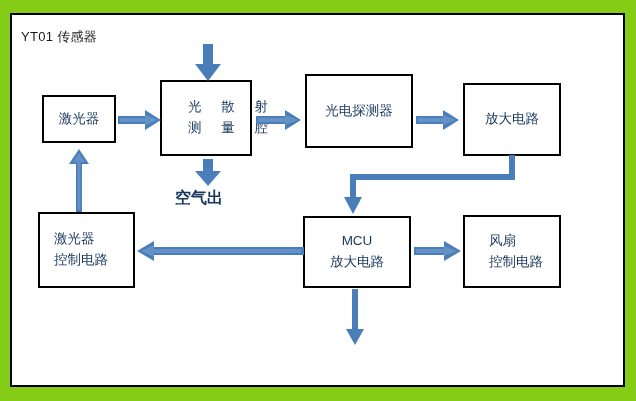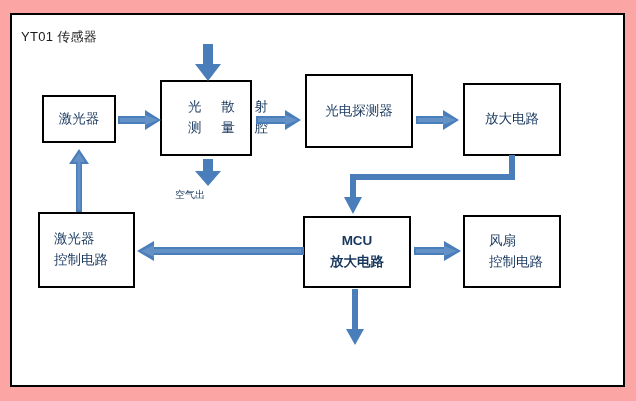--- a/index.html
+++ b/index.html
@@ -7,21 +7,21 @@
     padding: 0;
     background: #ffffff;
   }
   body {
     font-family: "Liberation Sans", "DejaVu Sans", sans-serif;
   }
   #canvas {
     position: relative;
     width: 636px;
     height: 401px;
-    background: #fca5a5;
+    background: #84cc16;
     overflow: hidden;
   }
   
   #outer-frame {
     position: absolute;
     left: 10px;
     top: 13px;
     width: 615px;
     height: 374px;
     border: 2px solid #000000;
@@ -60,23 +60,24 @@
   .block.left-pad { align-items: flex-start; padding-left: 14px; text-align: left; }
   .block.justify .line {
     display: block;
     text-align: center;
     letter-spacing: 8px;
     text-indent: 8px;
   }
   
   .free-label {
     position: absolute;
-    font-size: 10px;
+    font-size: 16px;
     color: #17365d;
     white-space: nowrap;
+    font-weight: bold;
   }
   
   .conn {
     position: absolute;
   }
   .conn svg { display: block; overflow: visible; }
 </style>
 </head>
 <body>
 
@@ -101,21 +102,21 @@
 
   <div class="block center" style="left:463px; top:83px; width:98px; height:73px;justify-content:center;">
     <span class="line">放大电路</span>
   </div>
 
   <div class="block left-pad" style="left:38px; top:212px; width:97px; height:76px;">
     <span class="line">激光器</span>
     <span class="line">控制电路</span>
   </div>
 
-  <div class="block center" style="left:303px; top:216px; width:108px; height:72px;font-weight:bold;">
+  <div class="block center" style="left:303px; top:216px; width:108px; height:72px;">
     <span class="line">MCU</span>
     <span class="line">放大电路</span>
   </div>
 
   <div class="block left-pad" style="left:463px; top:215px; width:98px; height:73px;padding-left:24px;">
     <span class="line">风扇</span>
     <span class="line">控制电路</span>
   </div>
 
   <div class="free-label" style="left:175px; top:188px;">空气出</div>

